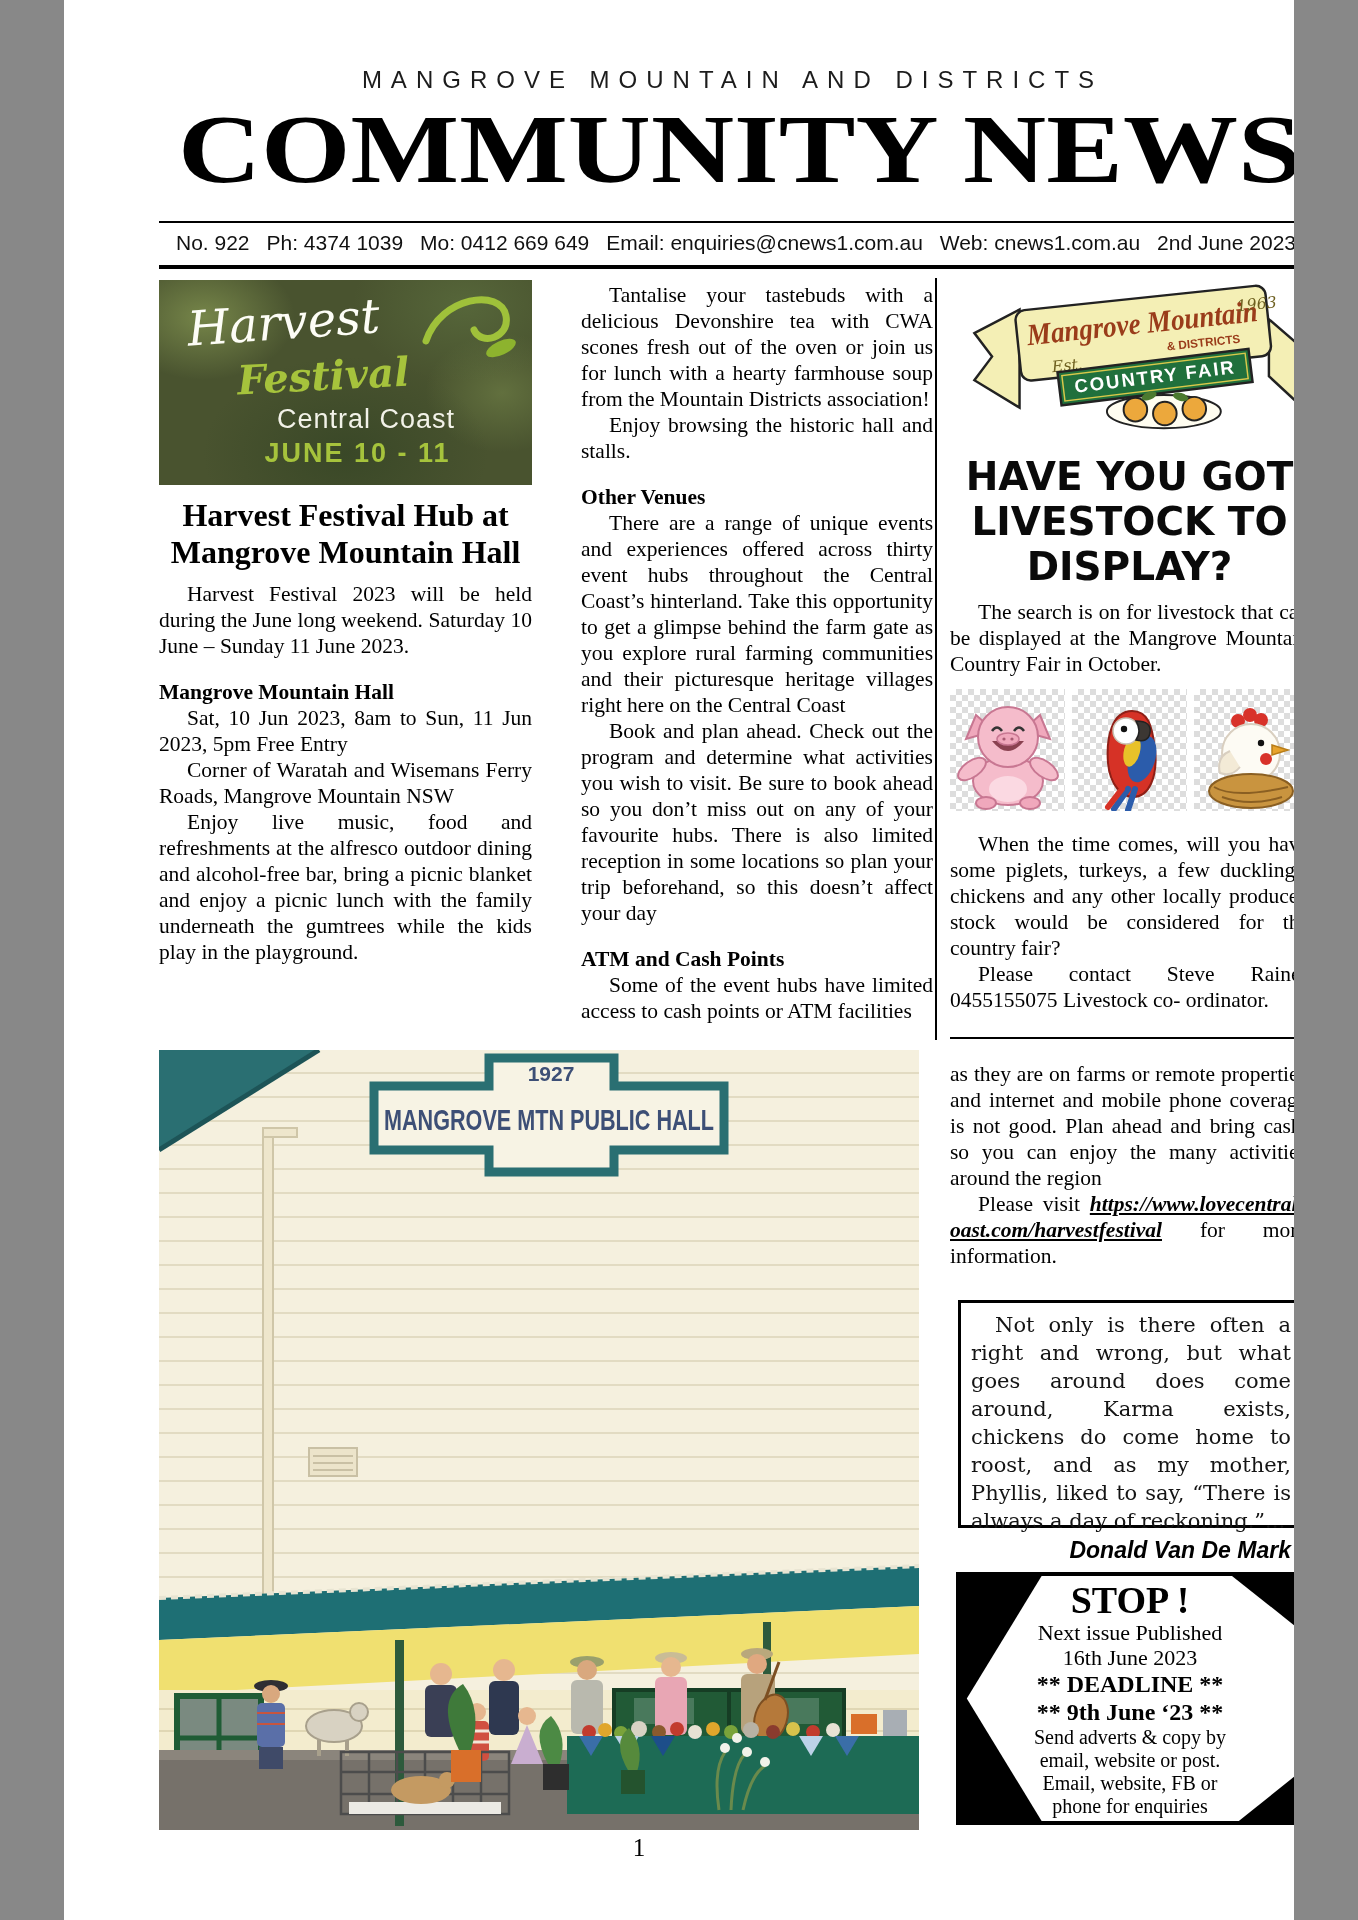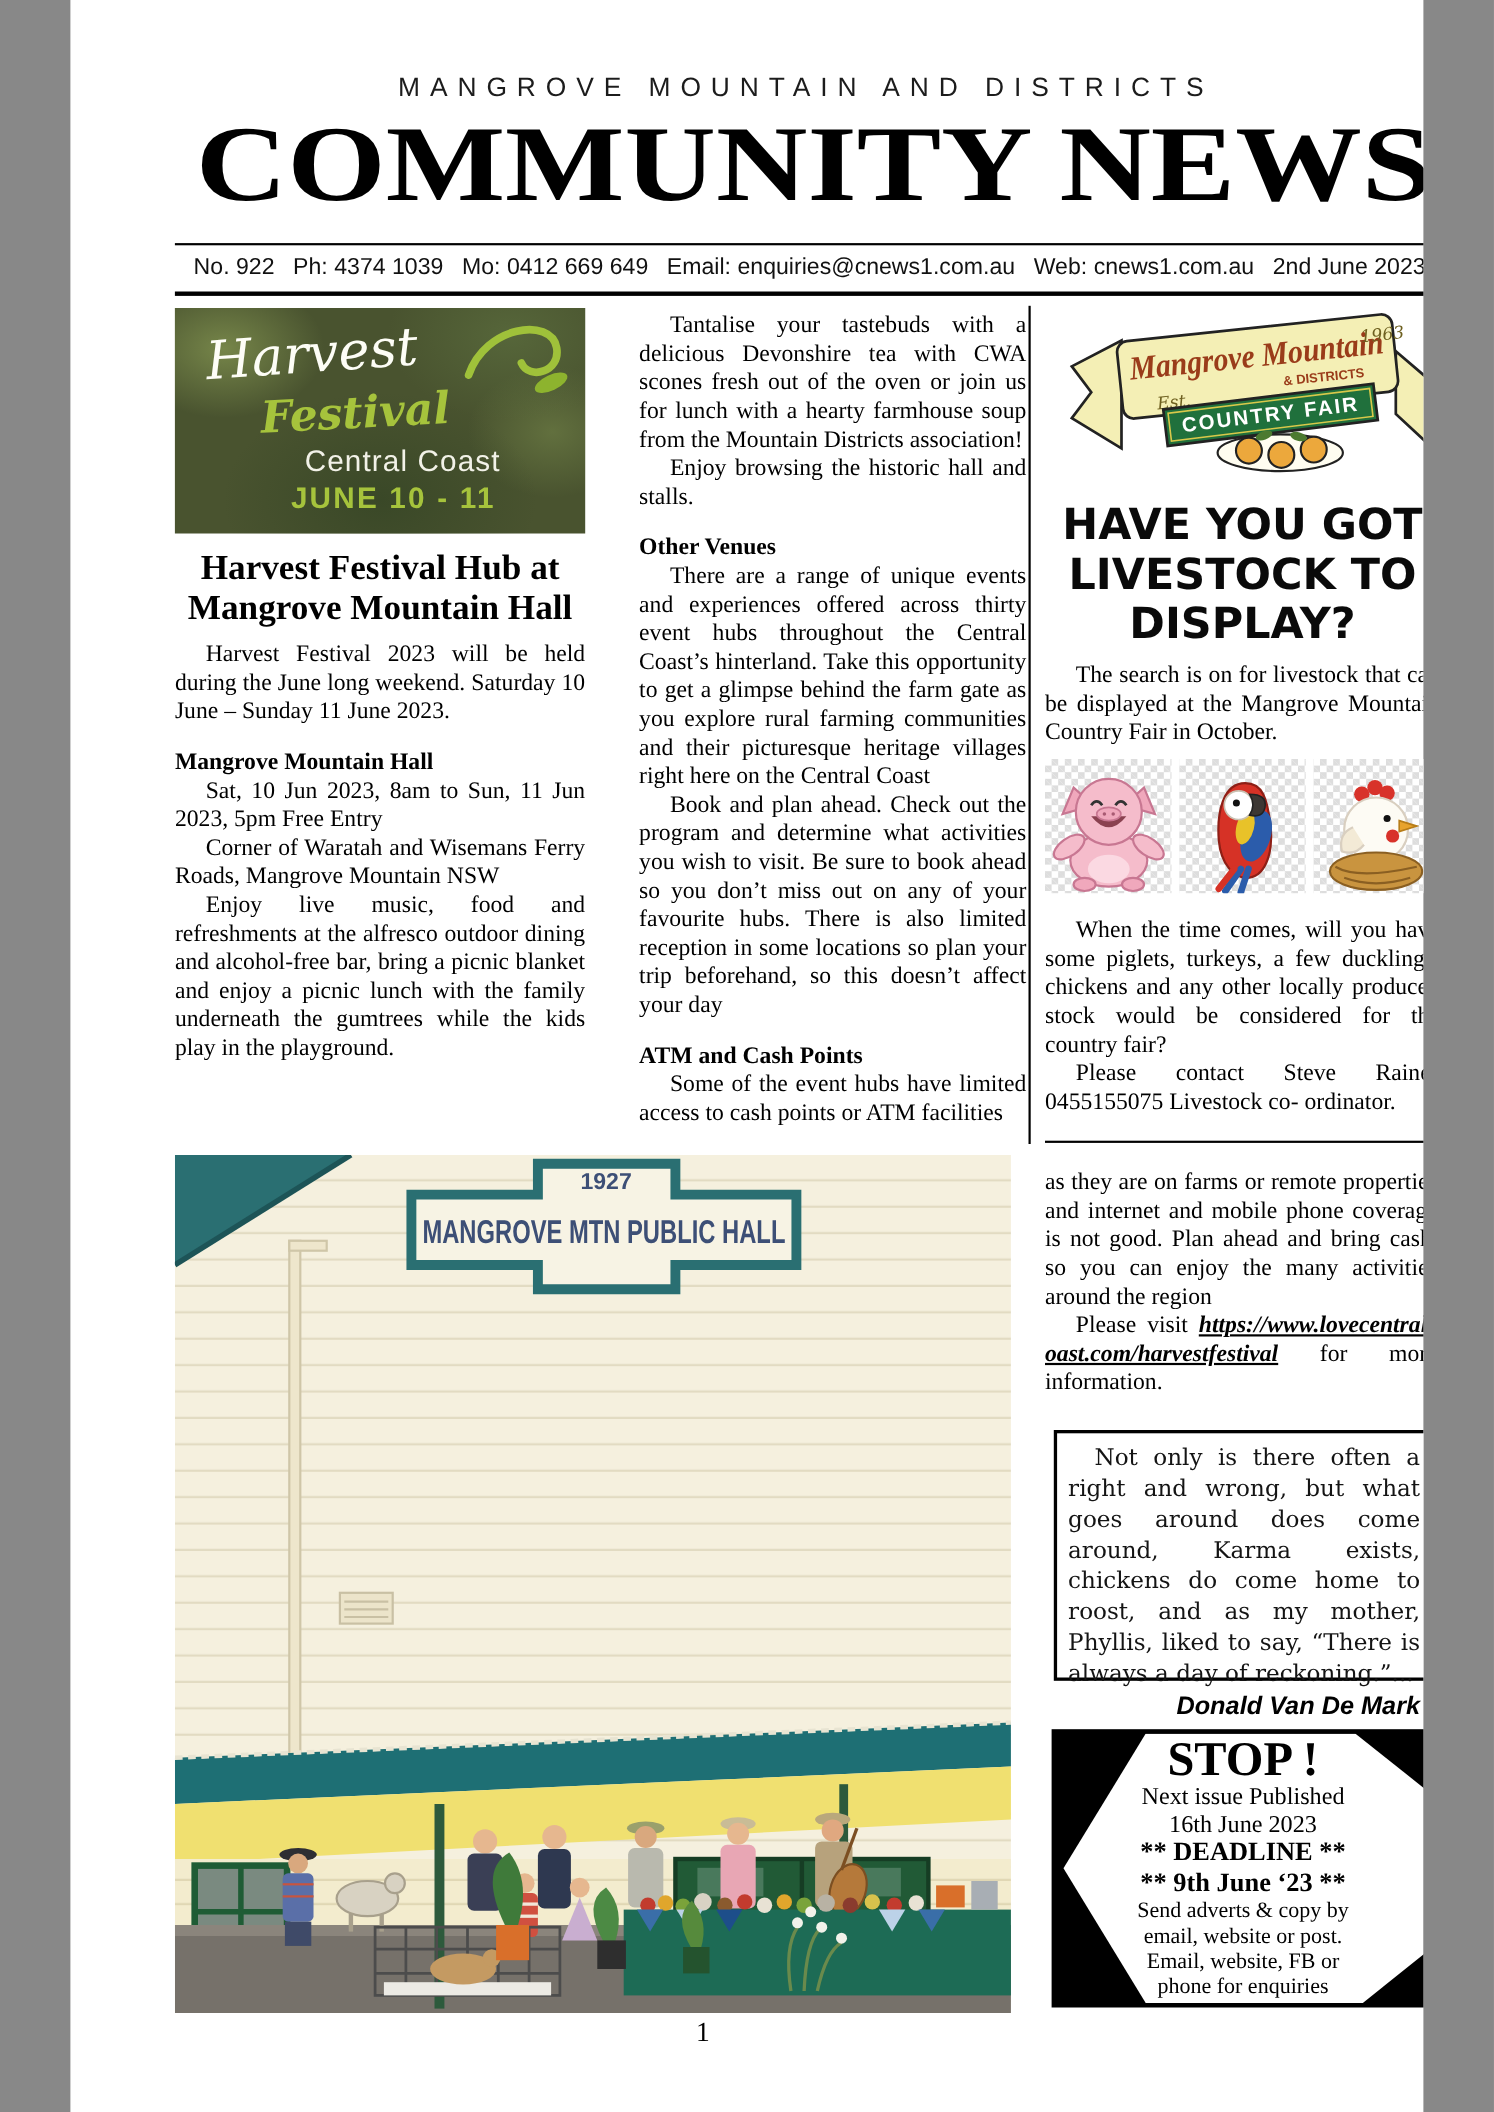--- a/index.html
+++ b/index.html
@@ -63,21 +63,21 @@
     background:#fff;padding:8px 10px 6px 10px;}
   .quotetext{font-family:"DejaVu Serif",serif;font-size:21px;line-height:28px;text-align:justify;
     text-indent:24px;color:#141414;}
   .quoteattr{margin-top:2px;text-align:right;font-family:"Liberation Sans",sans-serif;
     font-weight:bold;font-style:italic;font-size:23px;}
   
   .stopbox{left:892px;top:1572px;width:348px;height:253px;background:#000;}
   .stophex{position:absolute;left:4px;top:4px;width:340px;height:245px;background:#fff;
     clip-path:polygon(24% 0,80% 0,100% 22%,100% 80%,82% 100%,24% 100%,2% 50%);
     display:flex;flex-direction:column;justify-content:center;align-items:center;text-align:center;}
-  .stop-title{font-size:44px;font-weight:bold;line-height:40px;}
+  .stop-title{font-size:38px;font-weight:bold;line-height:40px;}
   .stop-l{font-size:22px;line-height:25px;}
   .stop-b{font-size:24px;line-height:28px;font-weight:bold;}
   .stop-s{font-size:20px;line-height:23px;}
   
   .hallphoto{left:95px;top:1050px;width:760px;height:780px;}
   .pagenum{left:535px;top:1834px;width:80px;text-align:center;font-size:25px;}
 </style>
 </head>
 <body>
 

